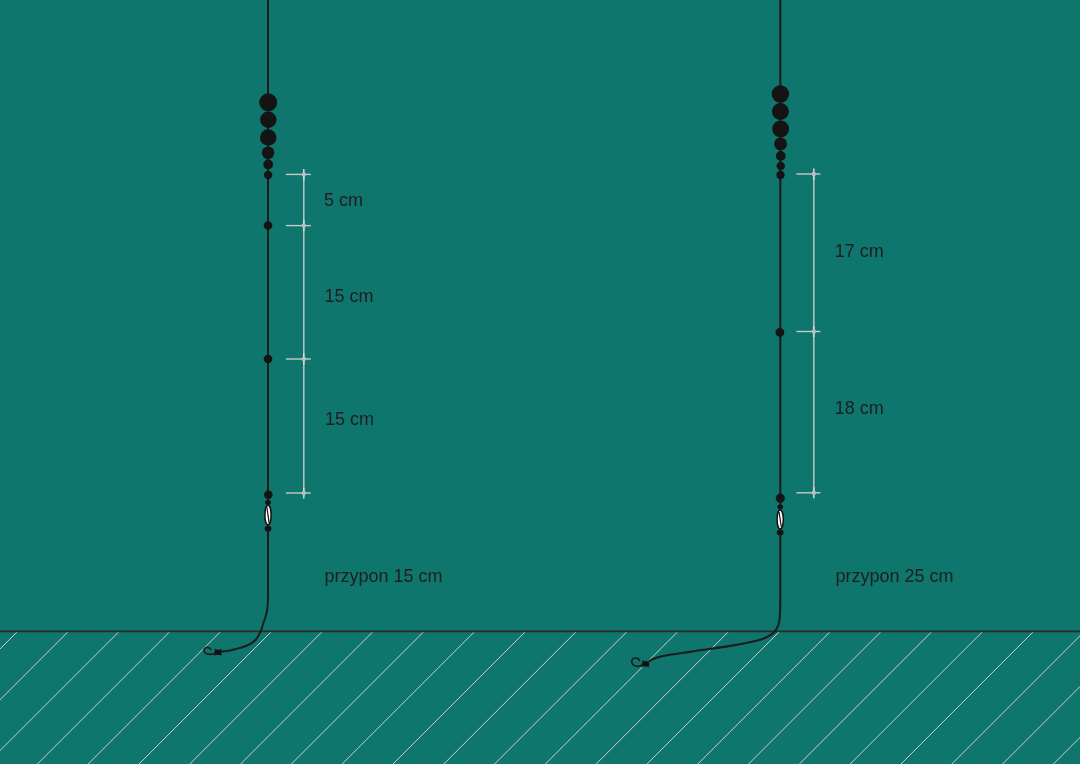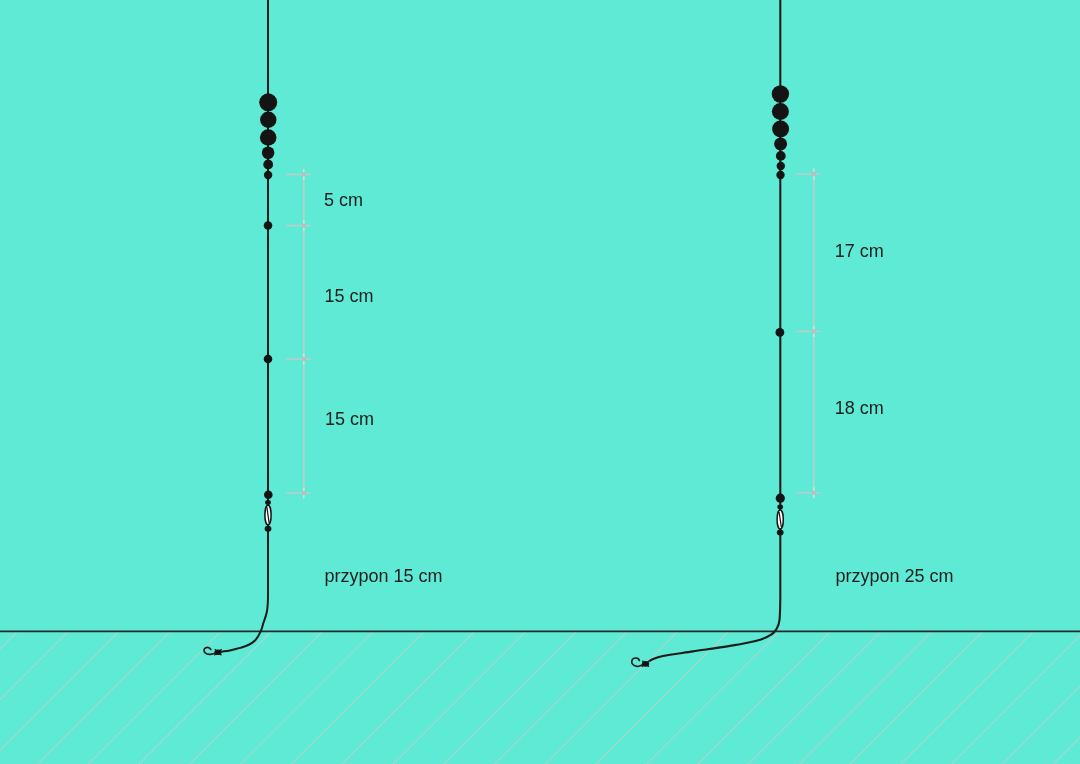--- a/index.html
+++ b/index.html
@@ -1,16 +1,16 @@
 <!DOCTYPE html>
 <html><head>
 <meta charset="utf-8">
 <style>
   html,body{margin:0;padding:0;background:#ffffff;}
-  .stage{position:relative;width:1080px;height:764px;overflow:hidden;background:#5eead4;}
+  .stage{position:relative;width:1080px;height:764px;overflow:hidden;background:#0f766e;}
   svg{display:block;}
   text{font-family:"Liberation Sans",sans-serif;fill:#1e1e1e;}
 </style>
 </head>
 <body>
 <div class="stage">
 <svg width="1080" height="764" viewBox="0 0 1080 764" xmlns="http://www.w3.org/2000/svg">
 
   <g stroke="#cccccc" stroke-width="1">
     <line x1="-83.6" y1="631" x2="-216.6" y2="764"></line>

